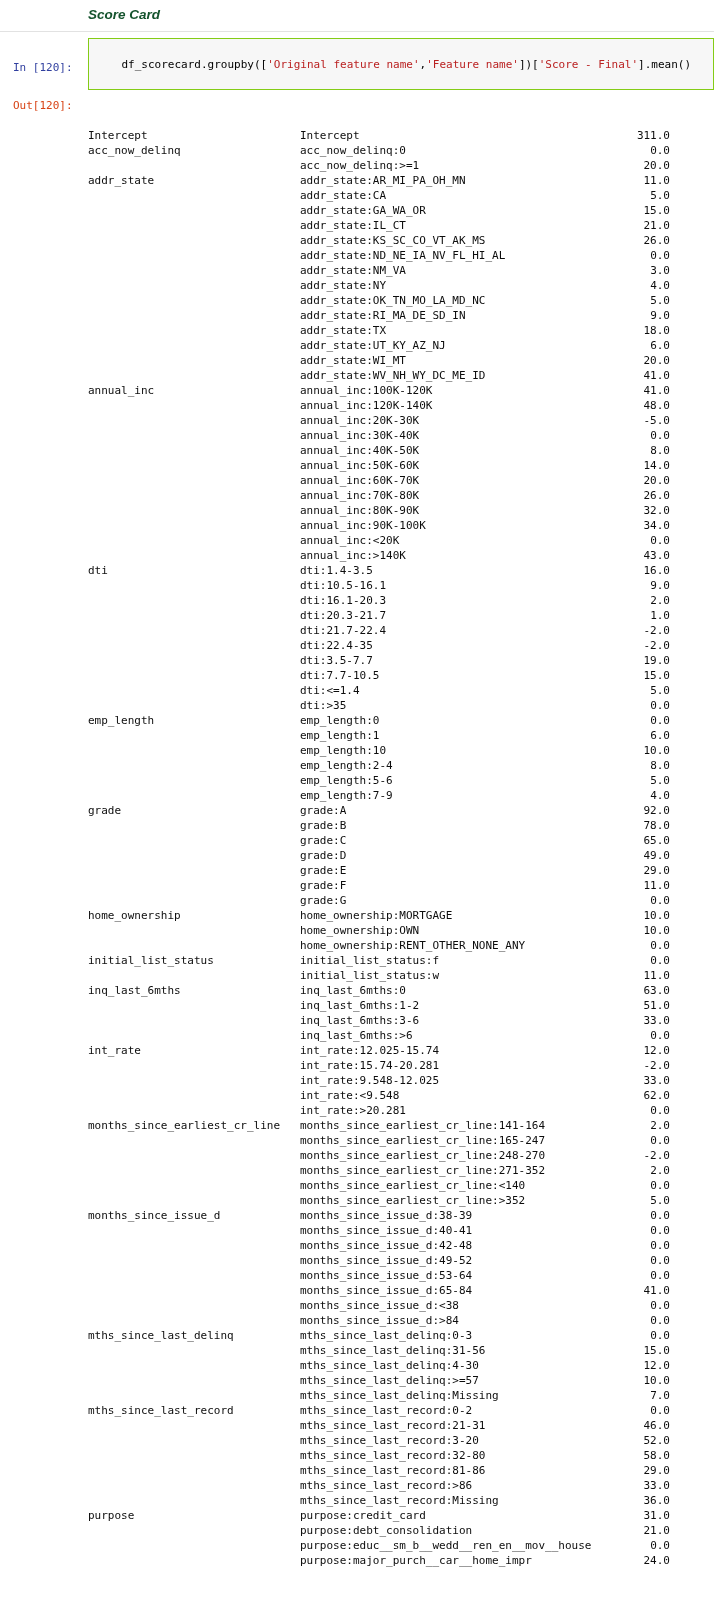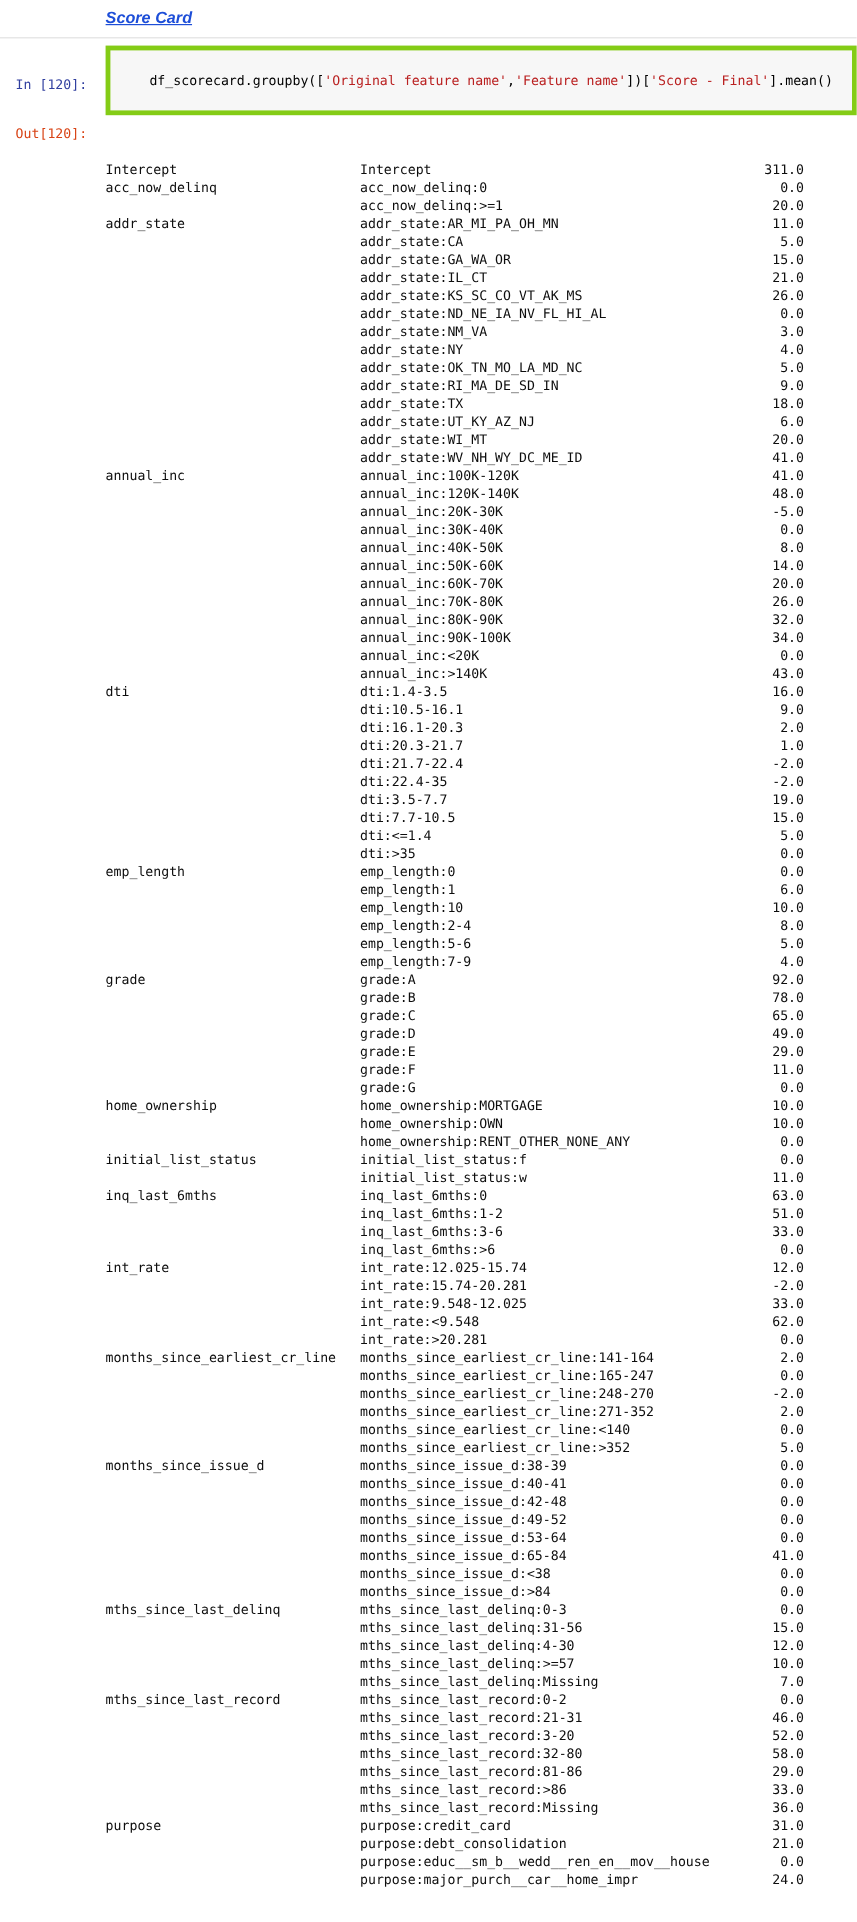--- a/index.html
+++ b/index.html
@@ -10,22 +10,21 @@
     overflow: hidden;
     font-family: "Liberation Sans", sans-serif;
   }
   .nb-title {
     margin: 0;
     padding: 7px 0 9px 88px;
     font-family: "Liberation Sans", sans-serif;
     font-size: 13.5px;
     font-weight: bold;
     font-style: italic;
-    color: #1d4ed8;
-    text-decoration: underline;
+    color: #14532d;
   }
   .nb-divider {
     border: none;
     border-top: 1px solid #e2e2e2;
     margin: 0;
   }
   .cell-input {
     display: flex;
     align-items: center;
     margin-top: 6px;
@@ -36,21 +35,21 @@
     padding: 7px 0 0 13px;
     font-family: "DejaVu Sans Mono", "Liberation Mono", monospace;
     font-size: 11px;
     white-space: pre;
   }
   .in-prompt { color: #303F9F; }
   .out-prompt { color: #D84315; padding-top: 1px; }
   .code-box {
     flex: 1 1 auto;
     background: #f7f7f7;
-    border: 4px solid #84cc16;
+    border: 1px solid #84cc16;
     padding: 6px 6px 5px 6px;
     font-family: "DejaVu Sans Mono", "Liberation Mono", monospace;
     font-size: 11px;
     line-height: 13px;
     color: #000000;
     white-space: pre;
     overflow: hidden;
   }
   .tok-s { color: #BA2121; }
   .tok-p { color: #000000; }

